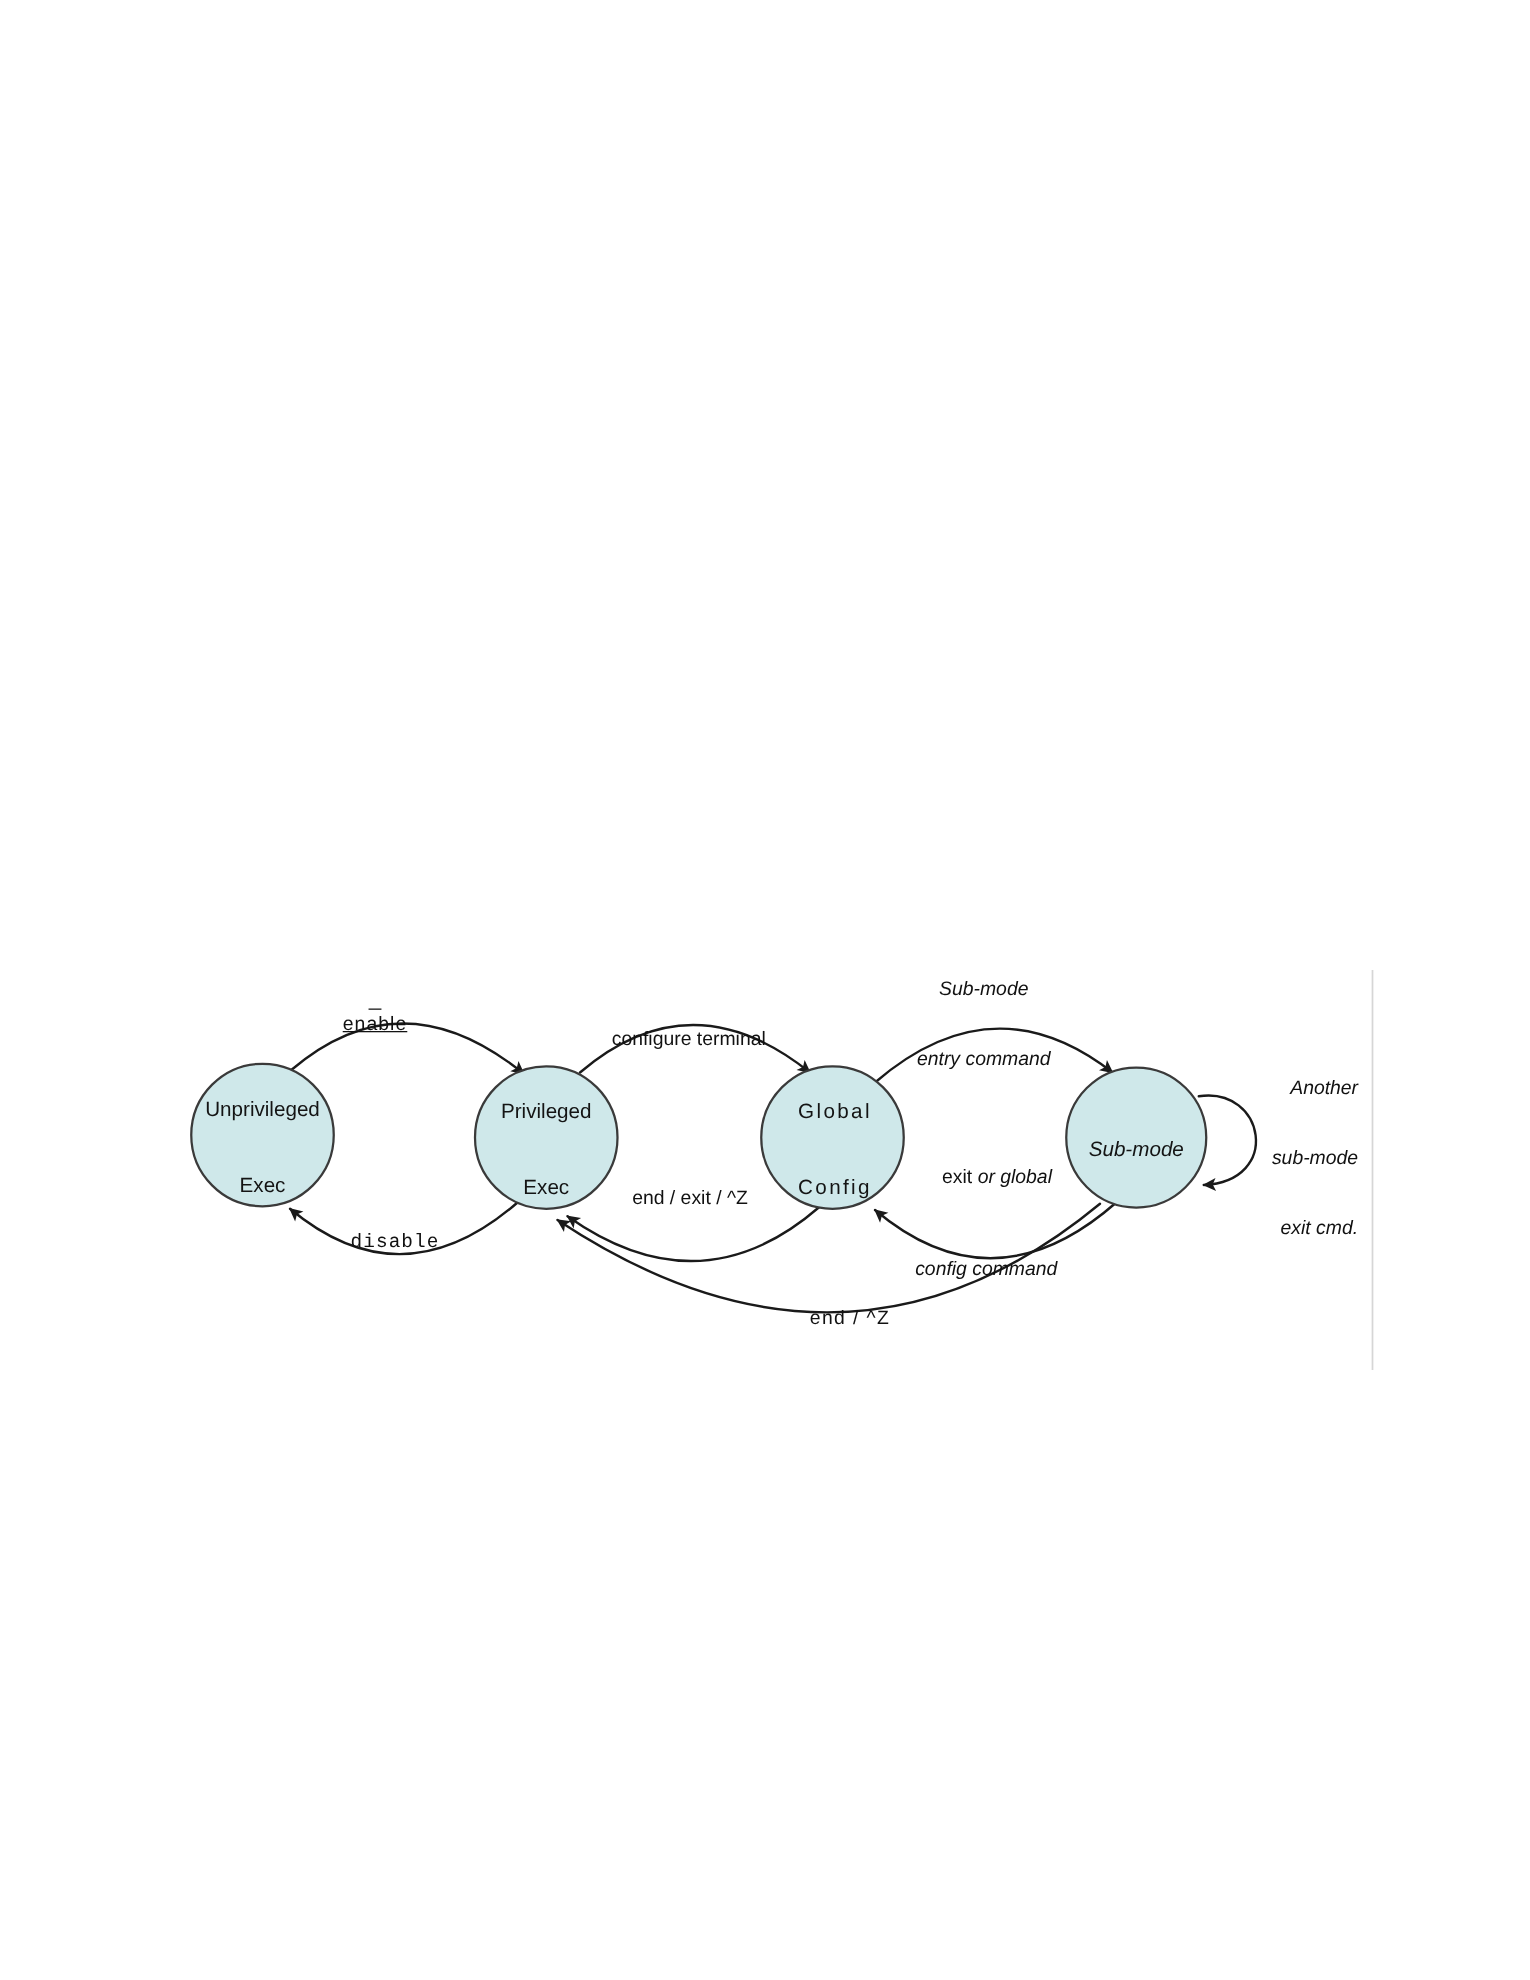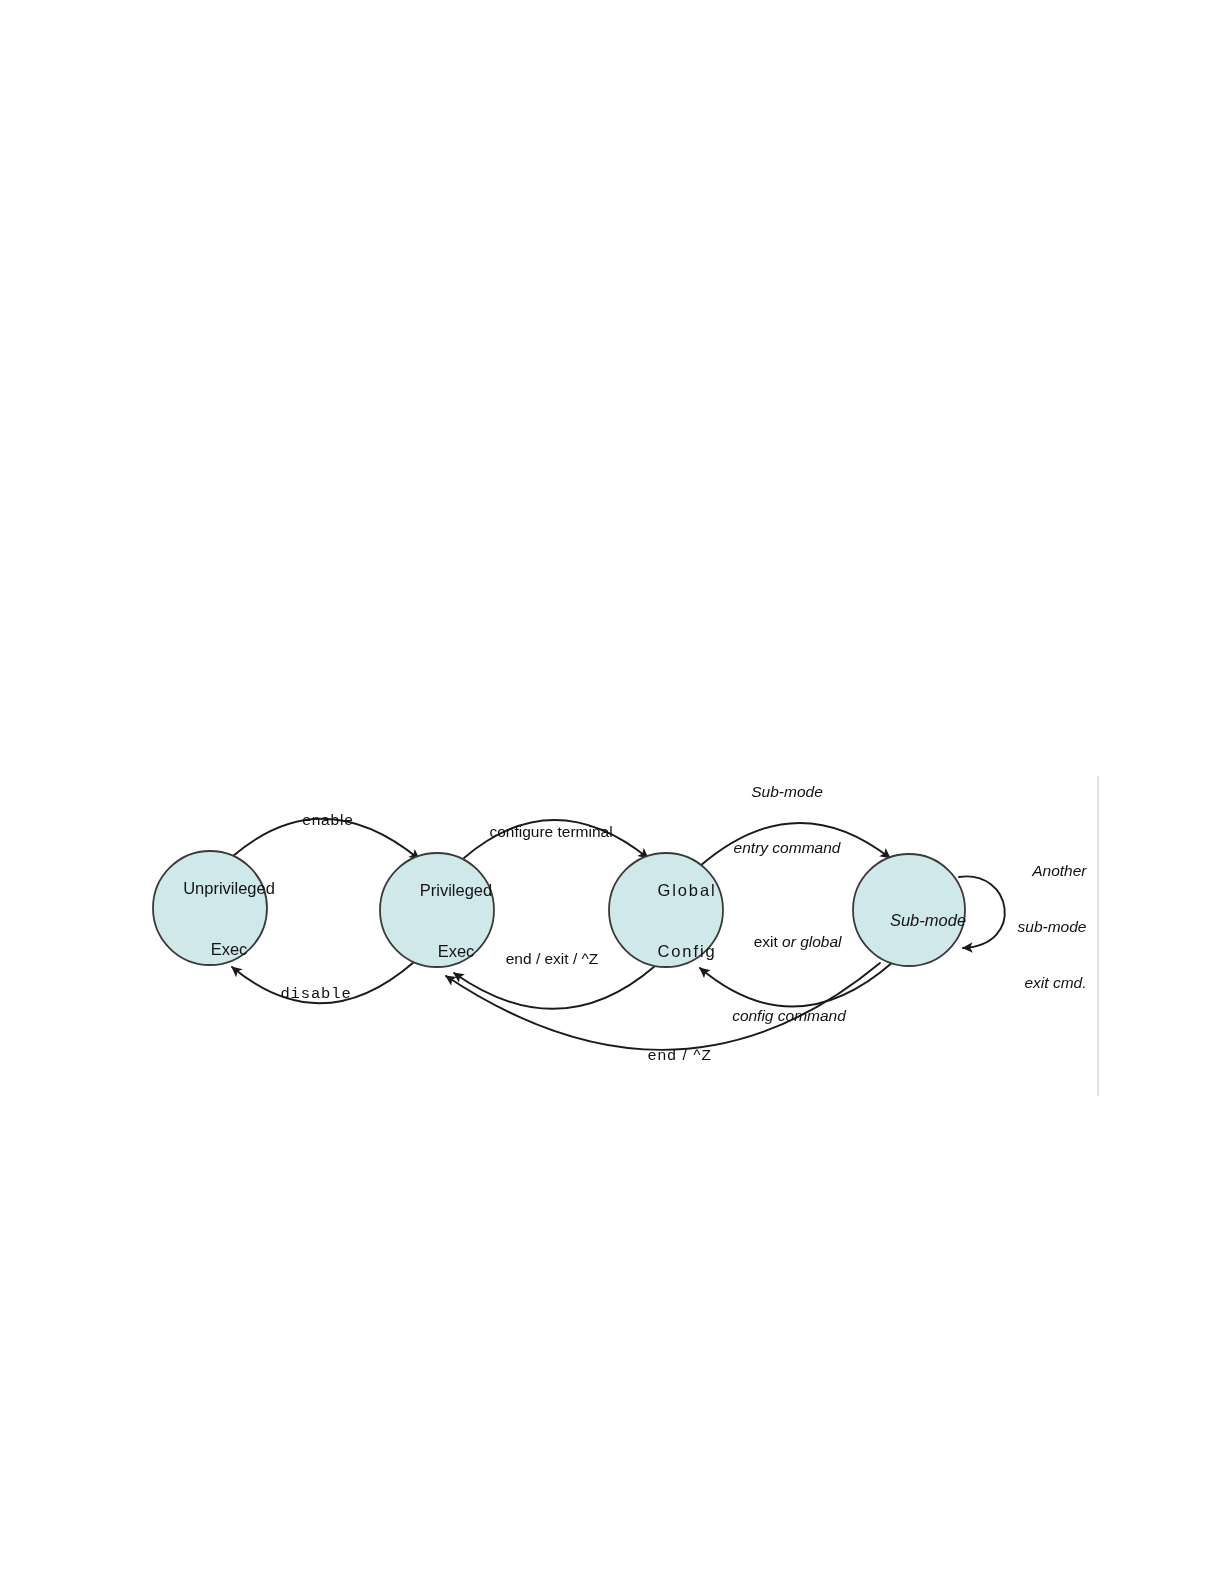--- a/index.html
+++ b/index.html
@@ -27,21 +27,20 @@
     position: absolute;
     text-align: center;
     color: #141414;
     line-height: 1.22;
     pointer-events: none;
     white-space: pre;
   }
   .node-label .ln { display: block; }
   .state-name {
     font-size: 16.5px;
-    margin-left: 19px;
   }
   .state-name.spaced {
     letter-spacing: 1.9px;
   }
   .state-name.italic {
     font-style: italic;
     font-size: 16.5px;
   }
   .edge-label {
     position: absolute;
@@ -109,21 +108,21 @@
 
 <div class="node-label state-name spaced" style="left:668px; top:910px; transform:translate(-50%,-50%);">
   <span class="ln">Global</span>
   <span class="ln">Config</span>
 </div>
 
 <div class="node-label state-name italic" style="left:909px; top:910px; transform:translate(-50%,-50%);">
   <span class="ln">Sub-mode</span>
 </div>
 
-<div class="edge-label spaced" style="left:328px; top:811px; transform:translate(-50%,-50%);">
+<div class="edge-label spaced" style="left:300px; top:811px; transform:translate(-50%,-50%);text-decoration:underline;">
   <span class="ln">enable</span>
 </div>
 
 <div class="edge-label spaced" style="left:316px; top:985px; transform:translate(-50%,-50%);font-family:Liberation Mono, monospace;">
   <span class="ln">disable</span>
 </div>
 
 <div class="edge-label" style="left:551px; top:823px; transform:translate(-50%,-50%);text-align:right;">
   <span class="ln">configure terminal</span>
 </div>

